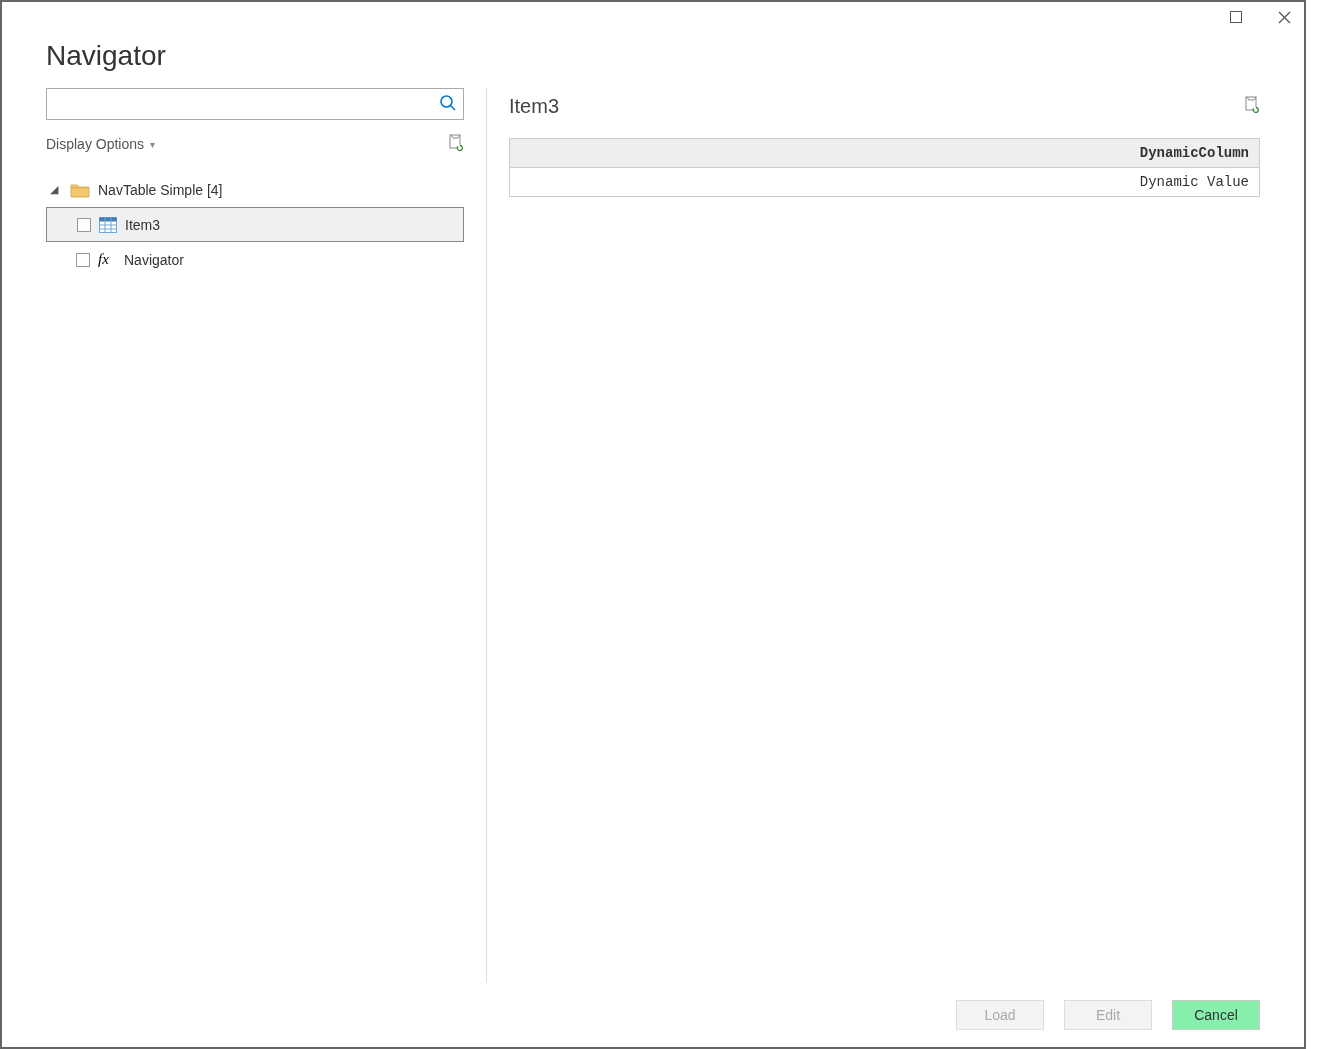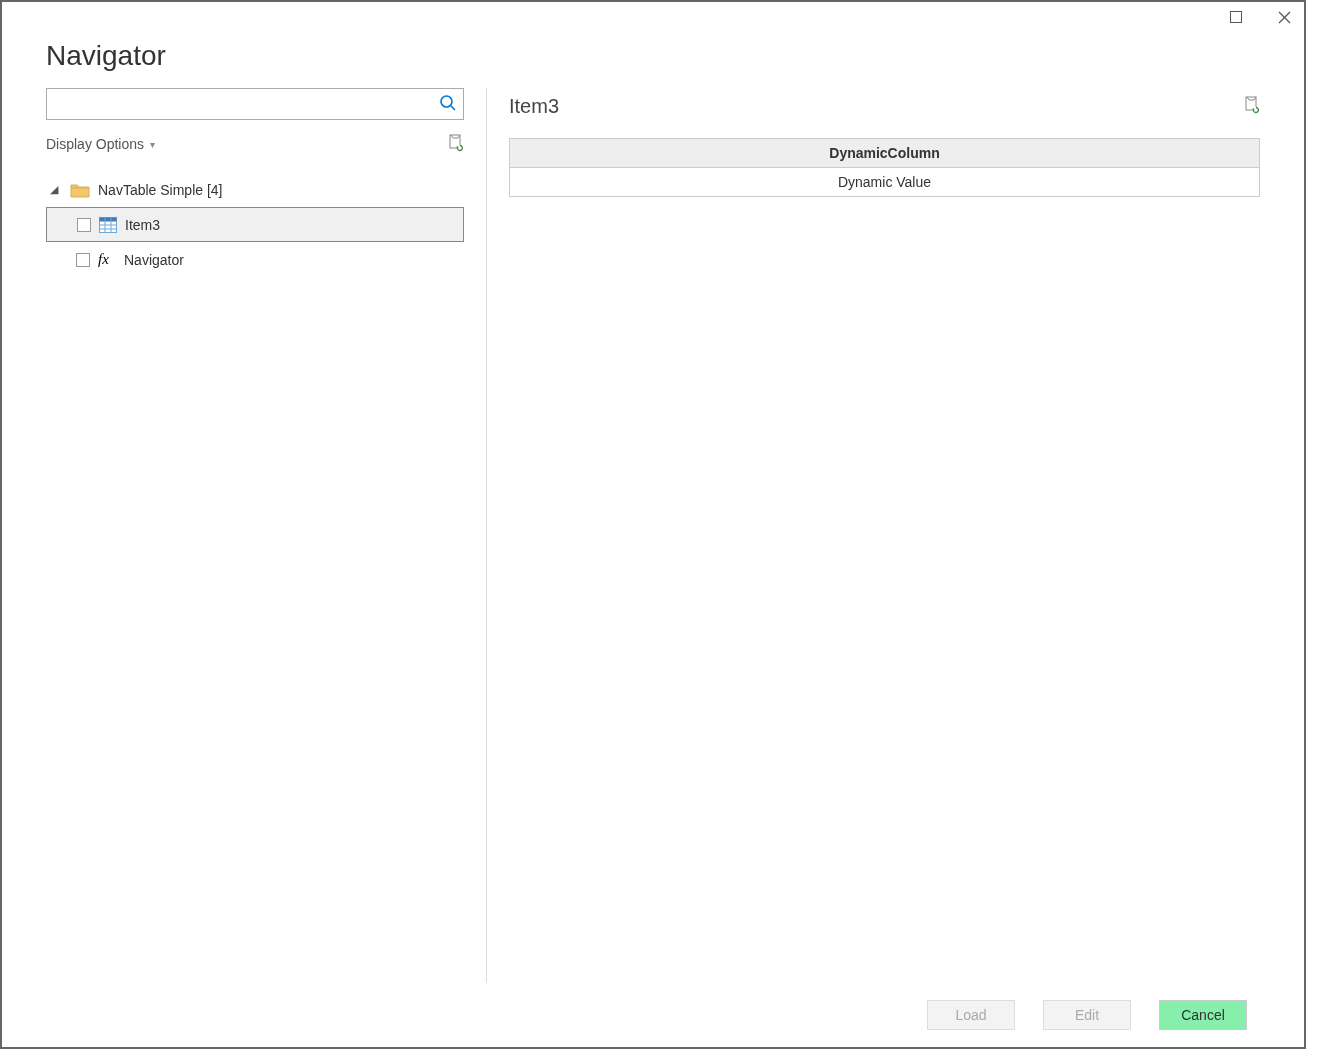--- a/index.html
+++ b/index.html
@@ -151,36 +151,37 @@
     font-weight: 300;
     color: #444;
   }
   .preview-table {
     margin-top: 14px;
     border-collapse: collapse;
   }
   .preview-table th, .preview-table td {
     border: 1px solid #ccc;
     padding: 6px 10px;
-    text-align: center;
+    text-align: right;
     font-size: 14px;
     min-width: 130px;
+    font-family: Liberation Mono, monospace;
   }
   .preview-table th {
     background: #eee;
     font-weight: 600;
     color: #333;
   }
   .footer {
     height: 64px;
     display: flex;
     justify-content: flex-end;
     align-items: center;
-    gap: 28px;
-    padding-right: 57px;
+    gap: 20px;
+    padding-right: 44px;
   }
   .btn {
     min-width: 88px;
     height: 30px;
     border: 1px solid #ccc;
     background: #86efac;
     display: flex;
     align-items: center;
     justify-content: center;
     font-size: 14px;

